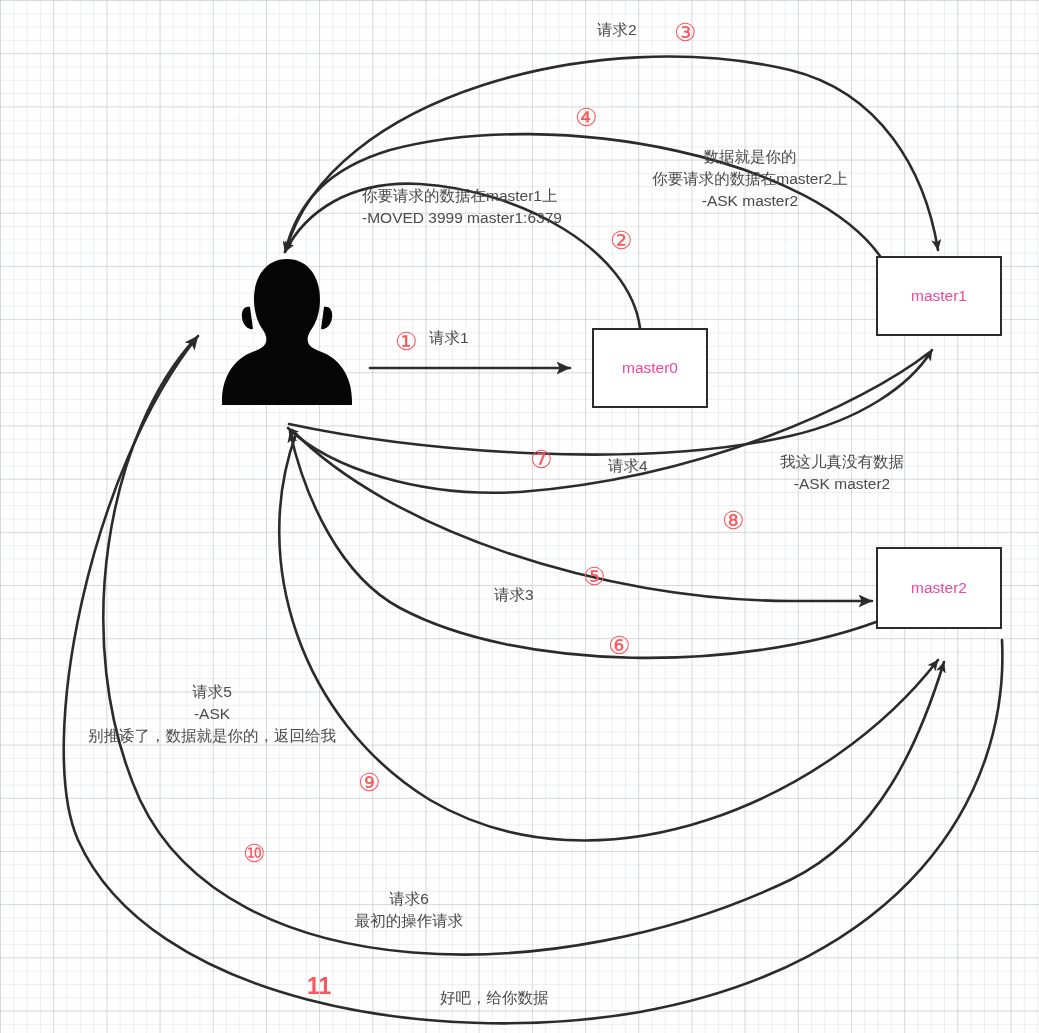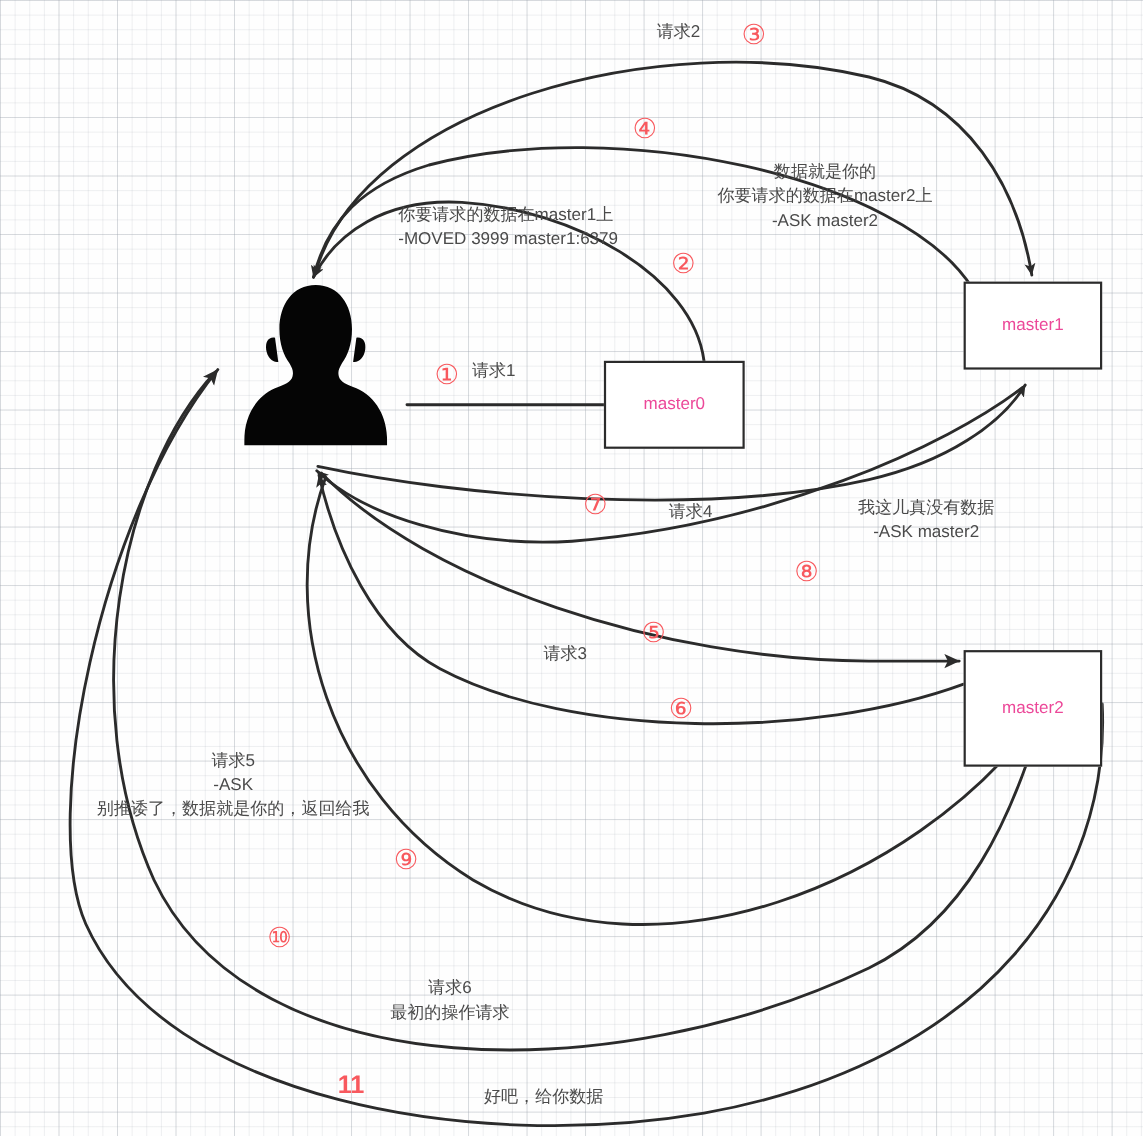--- a/index.html
+++ b/index.html
@@ -93,29 +93,29 @@
   </svg>
 
   <svg id="avatar" viewBox="0 0 130 150">
     <path fill="#050505" d="M65,4 C44,4 32,22 32,44 c0,14 4,24 9,31 c3,5 4,8 3,12
       c-1,5 -8,8 -16,11 C10,106 0,124 0,146 l0,4 130,0 0,-4 c0,-22 -10,-40 -28,-48
       c-8,-3 -15,-6 -16,-11 c-1,-4 0,-7 3,-12 c5,-7 9,-17 9,-31 C98,22 86,4 65,4 Z"></path>
     <path fill="#050505" d="M28,52 c-6,-1 -9,4 -8,11 c1,7 6,12 11,11 Z"></path>
     <path fill="#050505" d="M102,52 c6,-1 9,4 8,11 c-1,7 -6,12 -11,11 Z"></path>
   </svg>
 
-  <div class="node" style="left:549px;top:328px;width:128px;height:80px;">
+  <div class="node" style="left:592px;top:328px;width:116px;height:80px;">
     <span>master0</span>
   </div>
 
   <div class="node" style="left:876px;top:256px;width:126px;height:80px;">
     <span>master1</span>
   </div>
 
-  <div class="node" style="left:876px;top:591px;width:126px;height:106px;">
+  <div class="node" style="left:876px;top:547px;width:126px;height:82px;">
     <span>master2</span>
   </div>
 
   <div class="lbl" style="left:429px;top:327px;">请求1</div>
 
   <div class="lbl" style="left:362px;top:185px;text-align:left;">你要请求的数据在master1上
 -MOVED 3999 master1:6379</div>
 
   <div class="lbl" style="left:597px;top:19px;">请求2</div>
 

